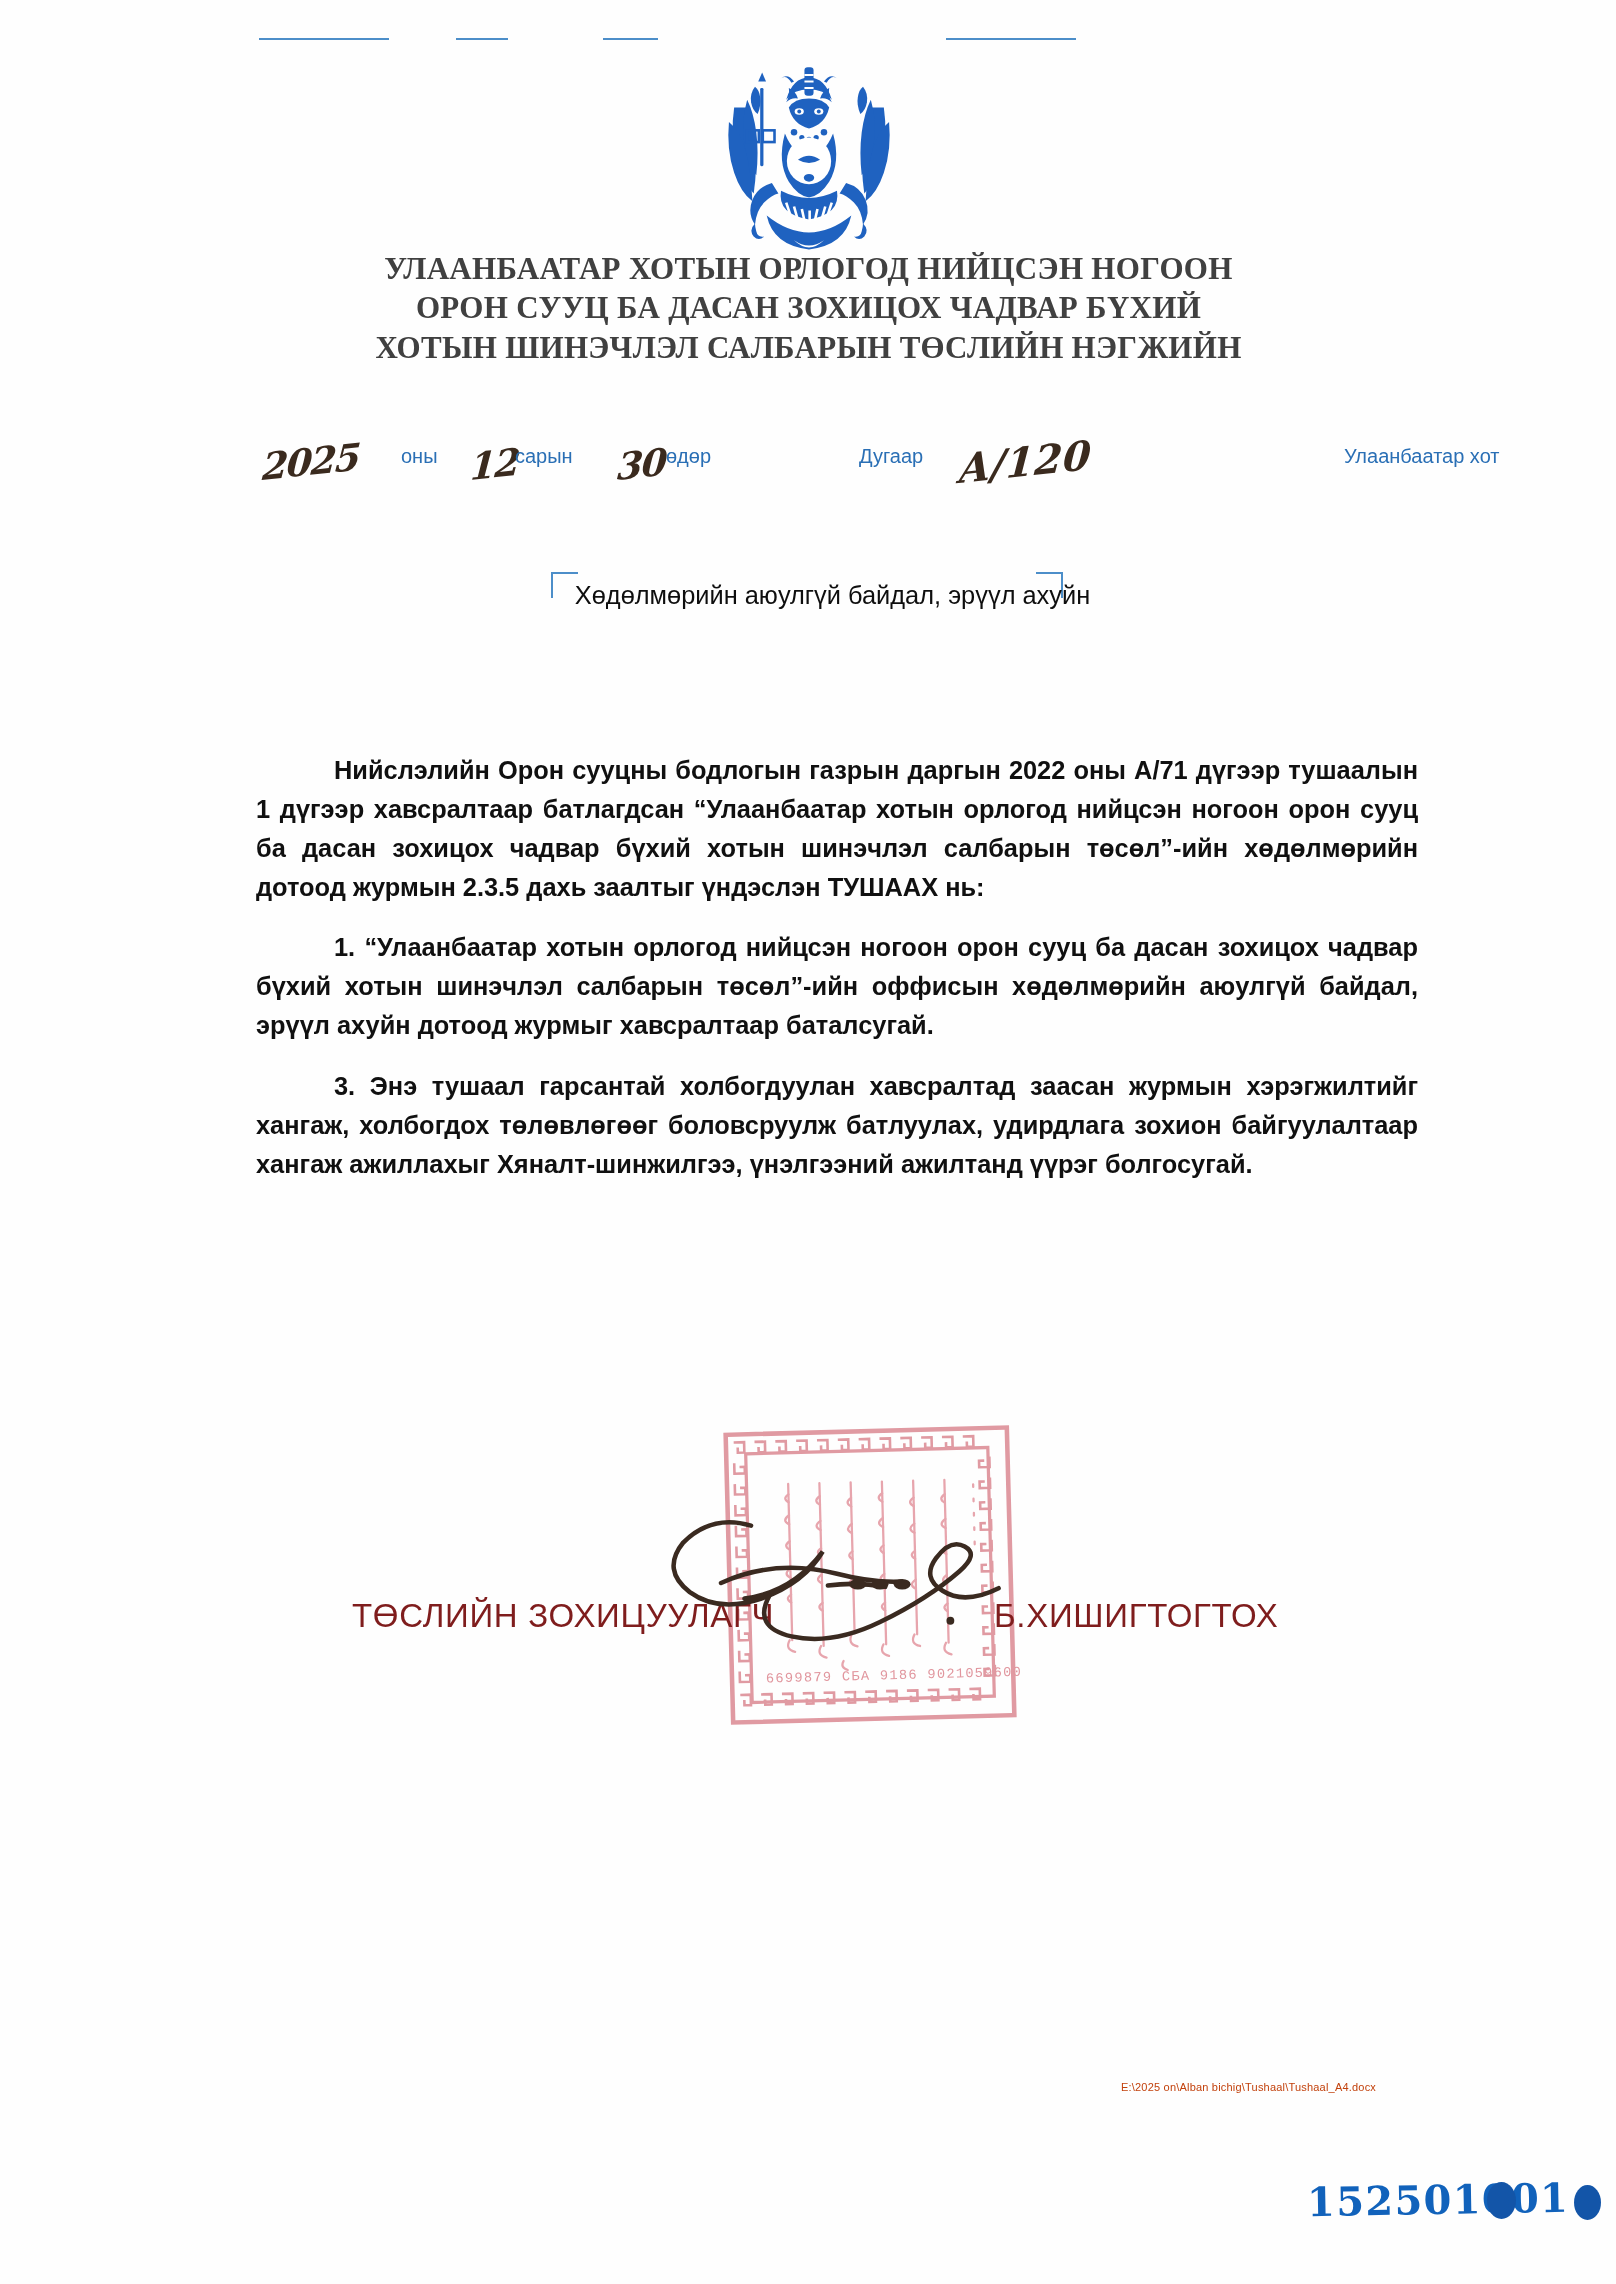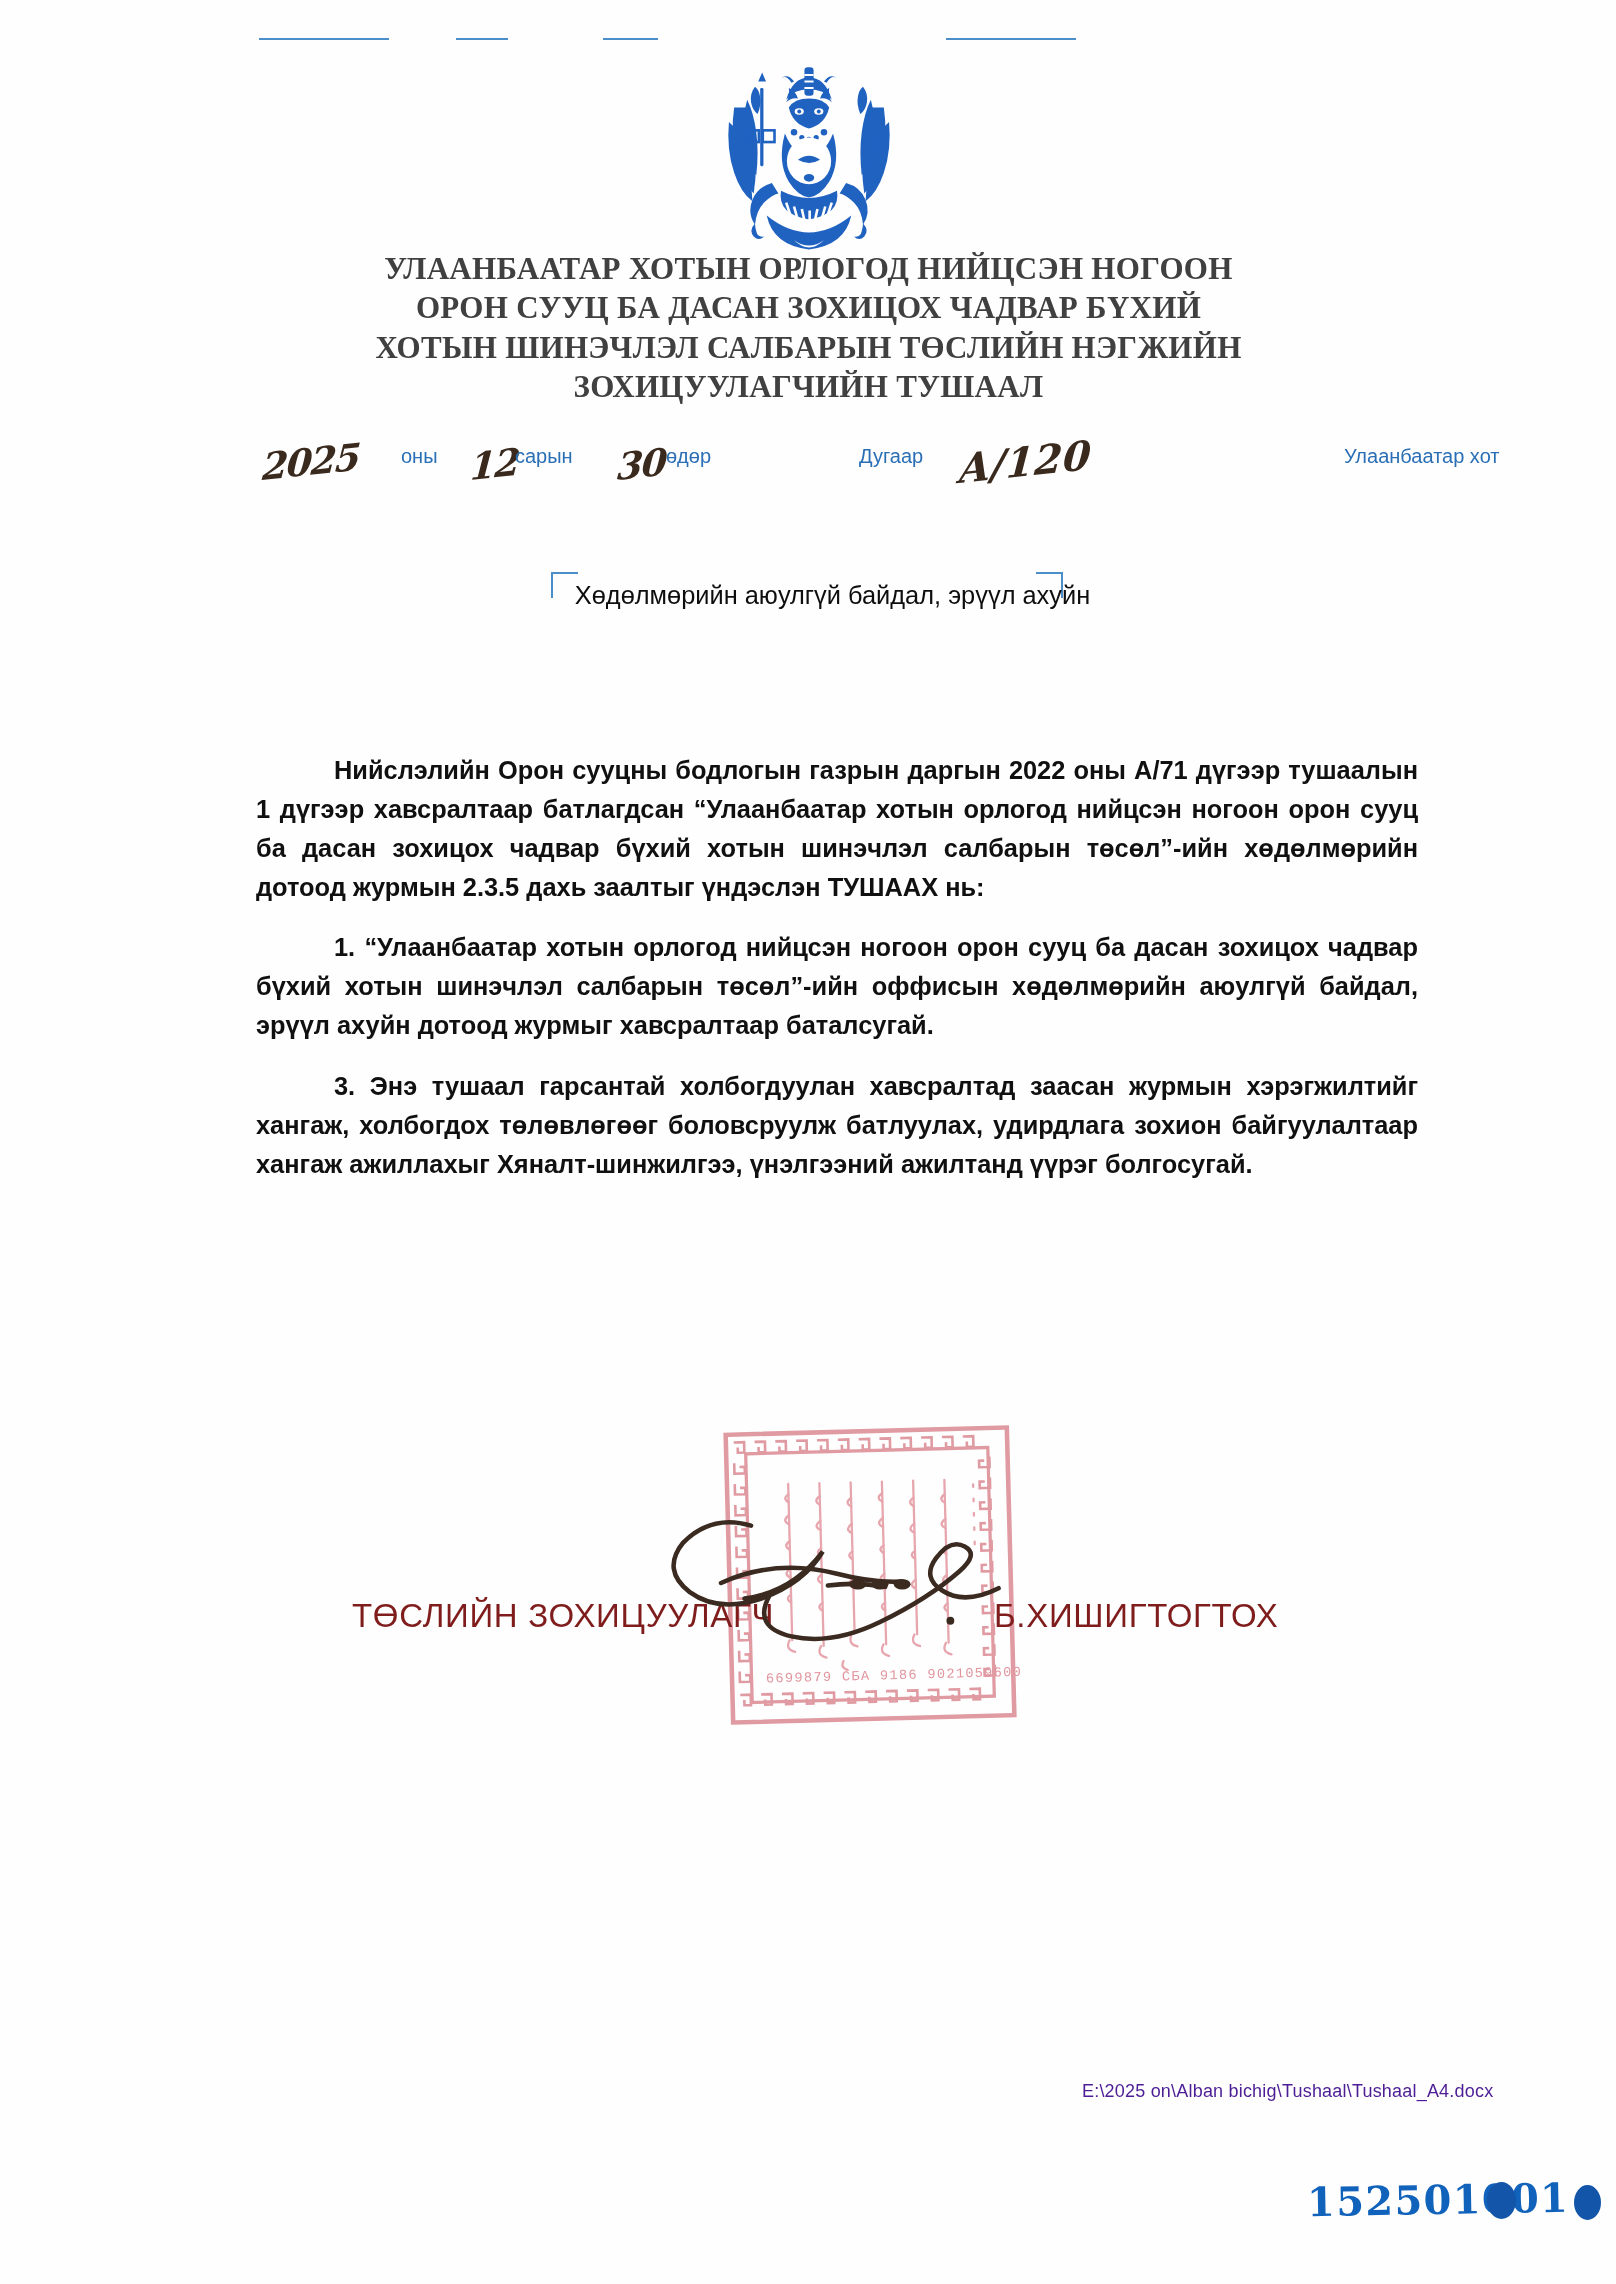--- a/index.html
+++ b/index.html
@@ -178,24 +178,24 @@
     left: 665px;
     top: 1506px;
     width: 417px;
     height: 150px;
     pointer-events: none;
   }
 
   
   .footer-path {
     position: absolute;
-    left: 1082px;
+    left: 1121px;
     top: 2081px;
-    font-size: 18px;
-    color: #4c1d95;
+    font-size: 11px;
+    color: #c2410c;
     letter-spacing: 0.2px;
   }
 
   .reg-stamp {
     position: absolute;
     left: 1307px;
     top: 2176px;
     font-family: "DejaVu Serif", serif;
     font-weight: bold;
     font-size: 40px;
@@ -276,21 +276,20 @@
         <path d="M70 236 q65 52 130 0 q-10 46 -65 52 q-55 -6 -65 -52 z"></path>
         <path d="M112 274 q23 22 46 0 q-23 16 -46 0 z" fill="#ffffff"></path>
       </g>
     </svg>
   </div>
 
   <div class="title-block">
     <span class="tline">УЛААНБААТАР ХОТЫН ОРЛОГОД НИЙЦСЭН НОГООН</span>
     <span class="tline">ОРОН СУУЦ БА ДАСАН ЗОХИЦОХ ЧАДВАР БҮХИЙ</span>
     <span class="tline">ХОТЫН ШИНЭЧЛЭЛ САЛБАРЫН ТӨСЛИЙН НЭГЖИЙН</span>
-    <span class="tline">ЗОХИЦУУЛАГЧИЙН ТУШААЛ</span>
   </div>
 
   <div class="meta-row">
     <span class="meta-year hand">2025</span>
     <span class="meta-label-year">оны</span>
 
     <span class="meta-month hand">12</span>
     <span class="meta-label-month">сарын</span>
 
     <span class="meta-day hand">30</span>

